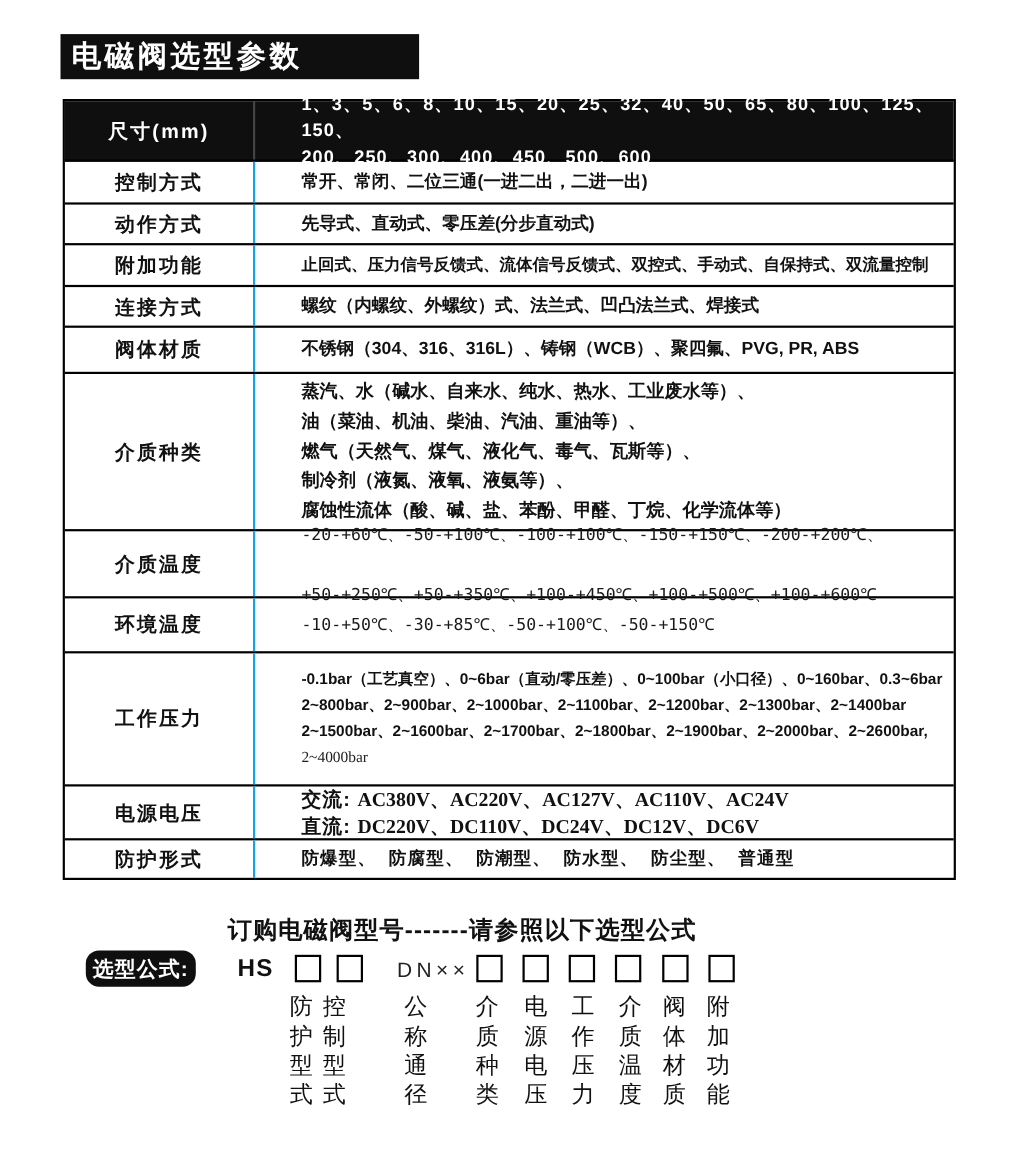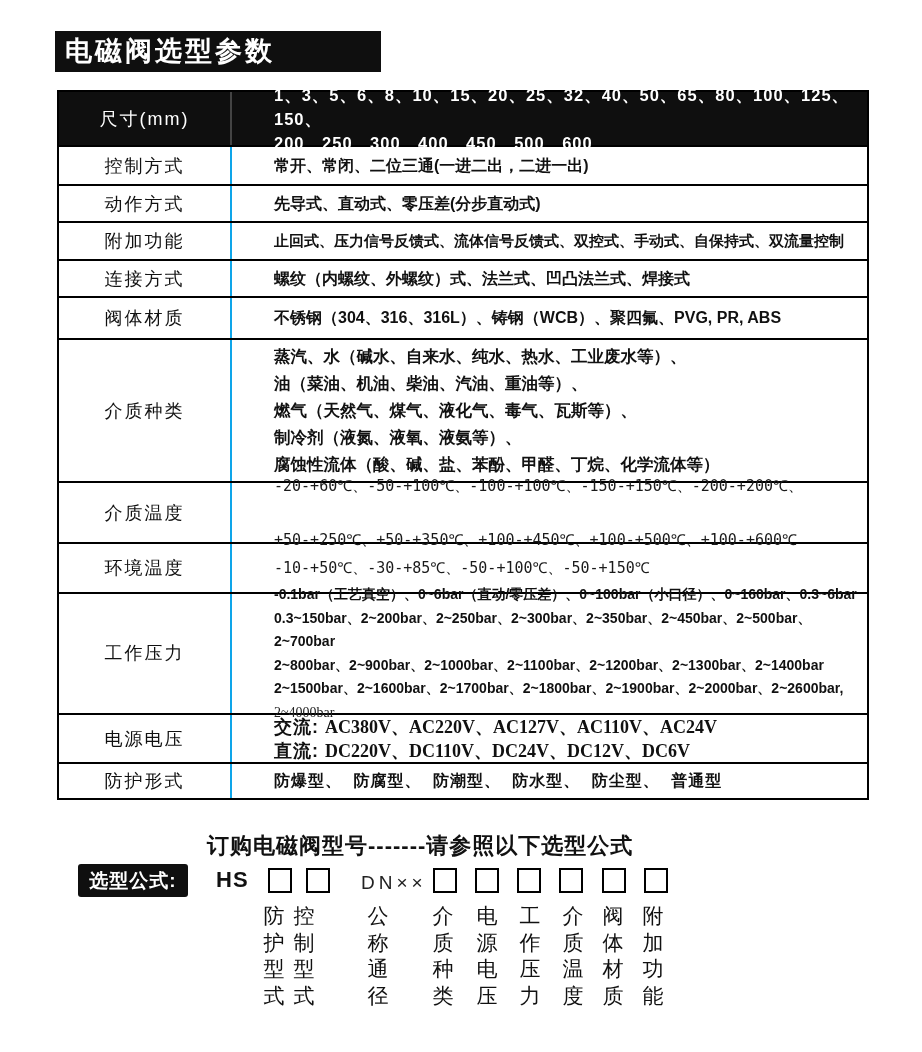--- a/index.html
+++ b/index.html
@@ -11,21 +11,21 @@
              background:#0f0f0f;color:#fff;font-weight:bold;font-size:27px;
              line-height:41px;padding-left:10px;box-sizing:border-box;letter-spacing:3px;}
 
   
   .spec-table{position:absolute;left:57px;top:90px;width:812px;
               border:2px solid #000;box-sizing:border-box;background:#fff;}
   .row{display:flex;border-bottom:2px solid #000;box-sizing:border-box;}
   .row:last-child{border-bottom:none;}
   .cell-label{flex:0 0 173px;width:173px;border-right:2px solid #0ea5e9;box-sizing:border-box;
               display:flex;align-items:center;justify-content:center;
-              font-weight:normal;font-size:18px;letter-spacing:2px;}
+              font-weight:bold;font-size:18px;letter-spacing:2px;}
   .cell-content{flex:1;display:flex;flex-direction:column;justify-content:center;
                 padding:3px 8px 3px 14px;box-sizing:border-box;
                 font-weight:bold;font-size:16px;line-height:24px;margin-left:28px;}
   .row.header{background:#0f0f0f;color:#fff;}
   .row.header .cell-label{border-right-color:#444;}
   .row.header .cell-content{font-size:16.5px;line-height:24px;letter-spacing:1px;}
 
   .h55{height:55px;}.h39{height:39px;}.h37{height:37px;}.h38{height:38px;}
   .h42{height:42px;}.h143{height:143px;}.h61{height:61px;}.h50{height:50px;}
   .h121{height:121px;}.h49{height:49px;}.h34{height:34px;}
@@ -36,22 +36,22 @@
   .pressure-row{font-size:14px;line-height:23.5px;letter-spacing:0;}
   .pressure-row .light{font-family:"Liberation Serif","DejaVu Serif",serif;
             font-weight:normal;font-size:14px;color:#222;}
   .volt-row{font-family:"Liberation Serif","DejaVu Serif",serif;font-size:18px;line-height:24px;}
   .volt-row .prefix{font-family:"Liberation Sans","DejaVu Sans",sans-serif;letter-spacing:1px;}
   .protect-row{letter-spacing:1px;word-spacing:6px;}
 
   
   .order-note{position:absolute;left:207px;top:831px;font-weight:bold;
               font-size:22px;letter-spacing:1px;}
-  .formula-badge{position:absolute;left:78px;top:864px;width:110px;height:33px;
-                 background:#0f0f0f;color:#fff;border-radius:3px;
+  .formula-badge{position:absolute;left:78px;top:864px;width:100px;height:33px;
+                 background:#0f0f0f;color:#fff;border-radius:12px;
                  display:flex;align-items:center;justify-content:center;
                  font-weight:bold;font-size:19px;letter-spacing:1px;text-align:center;}
   .hs-prefix{position:absolute;left:216px;top:867px;font-weight:bold;font-size:22px;letter-spacing:1px;text-align:right;}
   .dn-code{position:absolute;left:361px;top:872px;font-size:19px;font-weight:normal;
            letter-spacing:4px;color:#222;}
   .code-box{position:absolute;top:868px;width:24px;height:25px;
             border:2px solid #000;background:#fff;box-sizing:border-box;}
   .b1{left:268px;}.b2{left:306px;}.b3{left:433px;}.b4{left:475px;}
   .b5{left:517px;}.b6{left:559px;}.b7{left:602px;}.b8{left:644px;}
 
@@ -135,21 +135,20 @@
       <div class="cell-label">环境温度</div>
       <div class="cell-content temp-row">
         <div class="line">-10-+50℃、-30-+85℃、-50-+100℃、-50-+150℃</div>
       </div>
     </div>
 
     <div class="row h121 pressure-row">
       <div class="cell-label" style="font-size:18px;">工作压力</div>
       <div class="cell-content pressure-row">
         <div class="line">-0.1bar（工艺真空）、0~6bar（直动/零压差）、0~100bar（小口径）、0~160bar、0.3~6bar</div>
-        <div class="line">0.3~150bar、2~200bar、2~250bar、2~300bar、2~350bar、2~450bar、2~500bar、2~700bar</div>
         <div class="line">2~800bar、2~900bar、2~1000bar、2~1100bar、2~1200bar、2~1300bar、2~1400bar</div>
         <div class="line"><span>2~1500bar、2~1600bar、2~1700bar、2~1800bar、2~1900bar、2~2000bar、2~2600bar,</span><span class="light"> 2~4000bar</span></div>
       </div>
     </div>
 
     <div class="row h49">
       <div class="cell-label">电源电压</div>
       <div class="cell-content volt-row">
         <div class="line"><span class="prefix">交流: </span><span>AC380V、AC220V、AC127V、AC110V、AC24V</span></div>
         <div class="line"><span class="prefix">直流: </span><span>DC220V、DC110V、DC24V、DC12V、DC6V</span></div>

